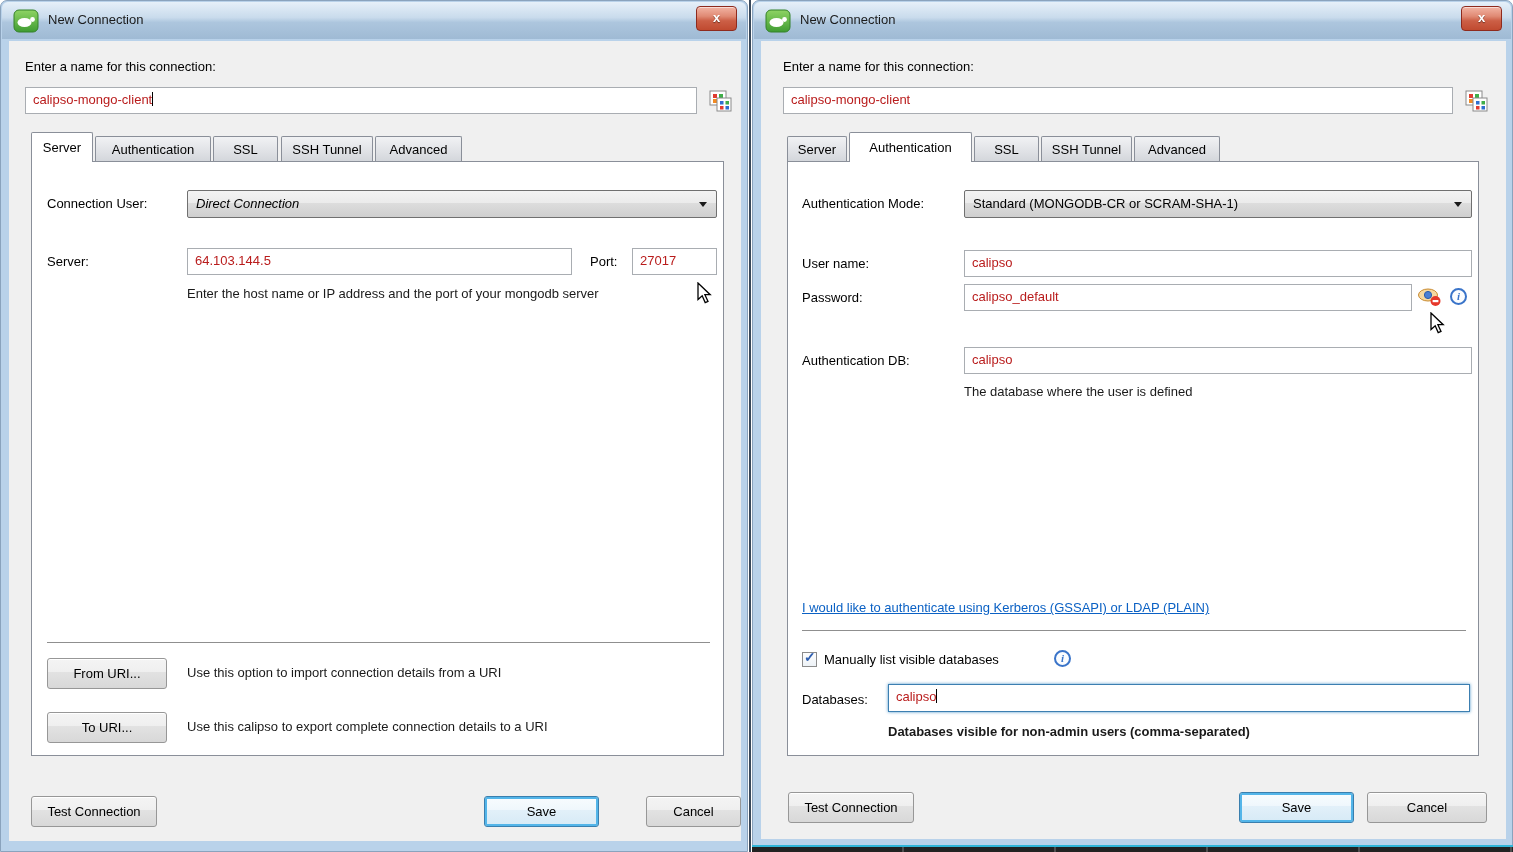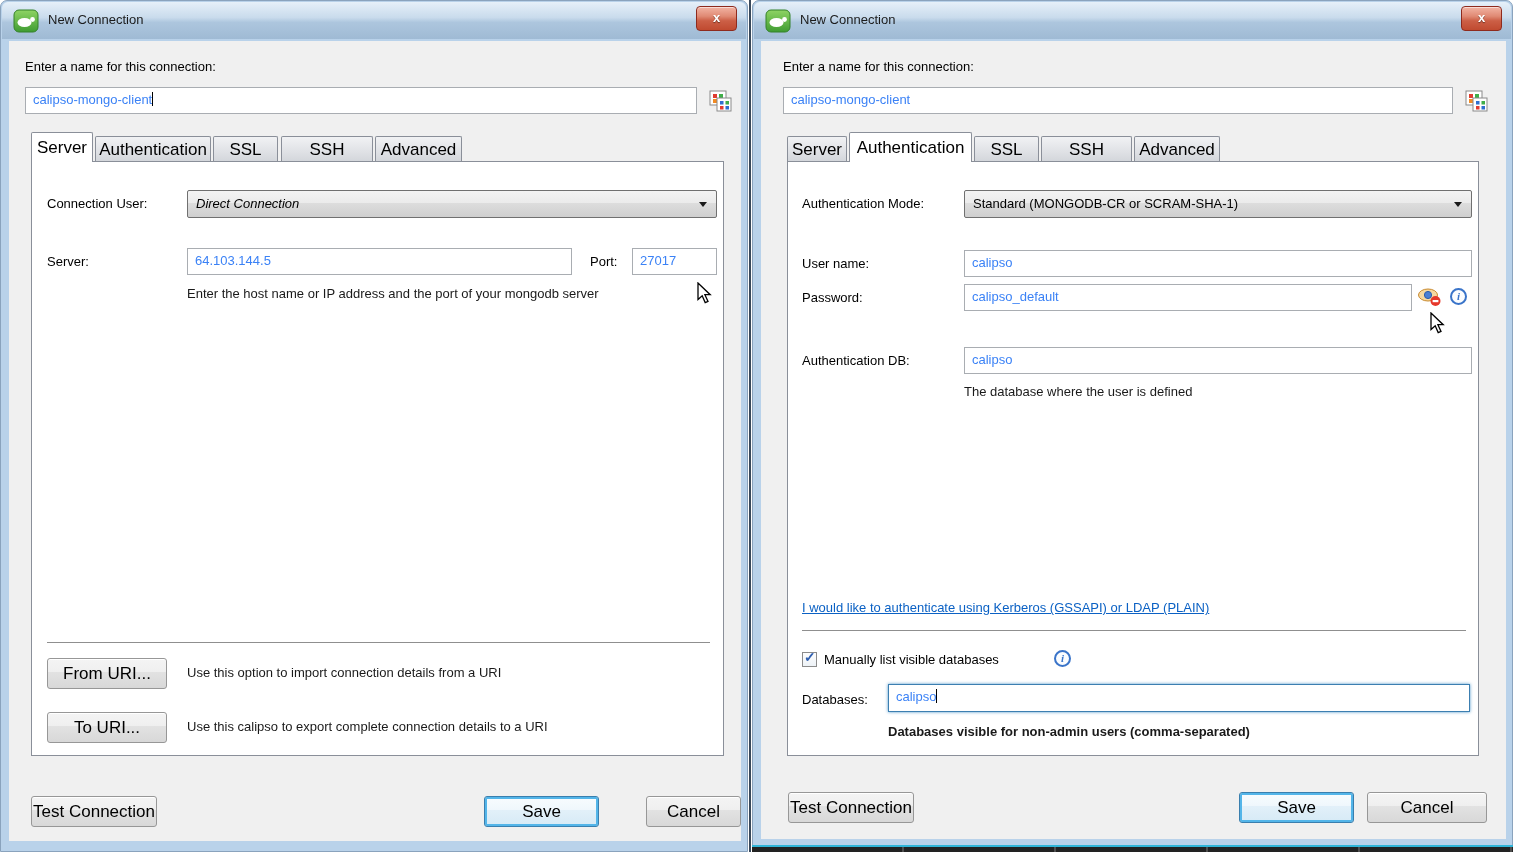--- a/index.html
+++ b/index.html
@@ -13,37 +13,37 @@
   .closebtn{position:absolute;right:9px;top:4px;width:39px;height:23px;border:1px solid #8e2a1d;border-radius:4px;
     background:linear-gradient(#f2b4a4,#e08a74 40%,#cc5f46 60%,#c04a30);text-align:center;cursor:pointer;
     box-shadow:inset 0 1px 0 rgba(255,255,255,.55);}
   .closebtn span{color:#fff;font-weight:bold;font-size:13px;line-height:22px;text-shadow:0 1px 1px rgba(0,0,0,.45);}
 
   .client{position:absolute;left:8px;top:40px;background:#f0f0f0;}
   .lbl{position:absolute;font-size:13px;color:#000;white-space:nowrap;}
   .hint{position:absolute;font-size:13px;color:#1a1a1a;white-space:nowrap;}
 
   .textbox{position:absolute;background:#fff;border:1px solid #a9adb2;box-sizing:border-box;
-    font-size:13px;color:#3b82f6;padding:4px 16px 0 7px;white-space:nowrap;overflow:hidden;}
+    font-size:13px;color:#b91c1c;padding:4px 16px 0 7px;white-space:nowrap;overflow:hidden;}
   .textbox.focused{border:1px solid #3c7fb1;box-shadow:0 0 3px rgba(60,140,200,.9);}
   .caret{display:inline-block;width:1px;height:14px;background:#000;vertical-align:-2px;}
 
   .combo{position:absolute;border:1px solid #707070;border-radius:2px;box-sizing:border-box;
     background:linear-gradient(#f3f3f3,#ebebeb 45%,#dddddd 46%,#cfcfcf);font-size:13px;color:#000;}
   .combo-text{position:absolute;left:8px;top:5px;white-space:nowrap;}
   .combo-arrow{position:absolute;right:9px;top:11px;width:0;height:0;
     border-left:4px solid transparent;border-right:4px solid transparent;border-top:5px solid #1a1a1a;}
 
   .tab{position:absolute;box-sizing:border-box;border:1px solid #8a8f99;border-bottom:none;border-radius:2px 2px 0 0;
-    background:linear-gradient(#f1f2f4,#dfe1e5 60%,#d2d5da);font-size:17px;color:#000;text-align:center;cursor:pointer;}
+    background:linear-gradient(#f1f2f4,#dfe1e5 60%,#d2d5da);font-size:13px;color:#000;text-align:center;cursor:pointer;}
   .tab.active{background:#fff;z-index:3;}
   .panel{position:absolute;background:#fff;border:1px solid #8a8f99;box-sizing:border-box;z-index:2;}
 
   .btn{position:absolute;box-sizing:border-box;border:1px solid #979797;border-radius:3px;text-align:center;
-    background:linear-gradient(#f4f4f4,#efefef 45%,#e2e2e2 46%,#d8d8d8);font-size:17px;color:#000;cursor:pointer;
+    background:linear-gradient(#f4f4f4,#efefef 45%,#e2e2e2 46%,#d8d8d8);font-size:13px;color:#000;cursor:pointer;
     box-shadow:inset 0 1px 0 #fff;}
   .btn.default{border:1px solid #3a7fae;box-shadow:inset 0 0 0 2px #53b5e9;
     background:linear-gradient(#f8fcfe,#eff7fc 45%,#e2f0f9 46%,#d6eaf6);}
 
   .divider{position:absolute;height:1px;background:#8f8f8f;}
   .link{position:absolute;font-size:13px;color:#0b61c4;text-decoration:underline;cursor:pointer;white-space:nowrap;}
 
   .checkbox{position:absolute;width:15px;height:15px;box-sizing:border-box;border:1px solid #8b8b8b;
     background:linear-gradient(#fdfdfd,#edf2f7);cursor:pointer;}
   .checkbox .check{position:absolute;left:1px;top:-4px;font-size:14px;font-weight:bold;color:#2f5fb0;}

